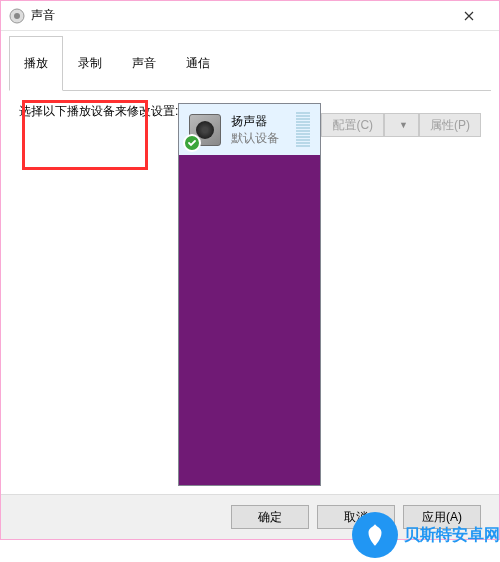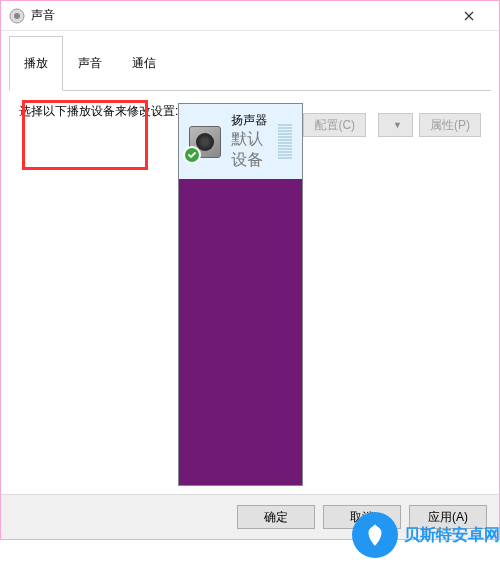--- a/index.html
+++ b/index.html
@@ -121,34 +121,33 @@
       width: 18px; height: 18px;
       background: #3ba53b;
       border: 2px solid #fff;
       border-radius: 50%;
       display: flex; align-items: center; justify-content: center;
     }
     .check-badge svg { width: 10px; height: 10px; }
     .dev-text { flex: 1; }
     .dev-name { font-size: 12px; color: #000; }
     .dev-sub { font-size: 12px; color: #7a7a7a; }
-    .dev-status { font-size: 16px; color: #7a7a7a; }
+    .dev-status { font-size: 12px; color: #7a7a7a; }
     .level-meter {
       width: 14px;
       display: flex;
       flex-direction: column-reverse;
       gap: 1px;
     }
     .level-meter span {
       height: 2px; background: #b8d8e8;
     }
     .button-row {
       display: flex;
       padding: 10px 0;
-      gap: 6px;
     }
     .button-row .spacer { flex: 1; }
     .btn {
       height: 24px;
       padding: 0 10px;
       font-size: 12px;
       background: #e1e1e1;
       border: 1px solid #adadad;
       color: #838383;
       display: flex;
@@ -159,21 +158,21 @@
     .btn.disabled {
       color: #a0a0a0;
       background: #e7e7e7;
       border-color: #c9c9c9;
     }
     .btn .arrow { margin-left: 4px; font-size: 9px; color: #888; }
     .dialog-buttons {
       display: flex;
       justify-content: flex-end;
       gap: 8px;
-      padding: 10px 12px;
+      padding: 10px 18px;
       background: #f0f0f0;
       border-top: 1px solid #ddd;
     }
     .dialog-buttons .btn {
       width: 78px;
       color: #000;
       background: #e1e1e1;
       border: 1px solid #adadad;
     }
     .watermark {
@@ -209,20 +208,21 @@
     <span class="title">声音</span>
     <div class="close-btn">
       <svg viewBox="0 0 10 10">
           <path d="M1 1 L9 9 M9 1 L1 9" stroke="#333" stroke-width="1.2"></path>
         </svg>
     </div>
   </div>
 
   <div class="tabs">
     <div class="tab active">播放</div>
+    <div class="tab">录制</div>
     <div class="tab">声音</div>
     <div class="tab">通信</div>
   </div>
 
   <div class="tab-body">
     <div class="prompt">选择以下播放设备来修改设置:</div>
 
     <div class="listbox">
       <div class="device-item">
         <div class="dev-icon">

